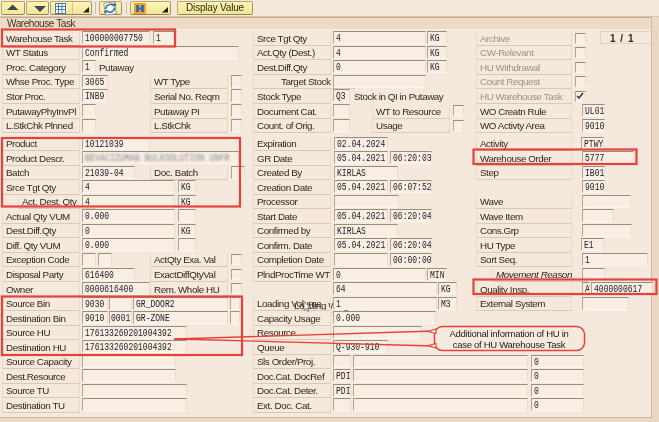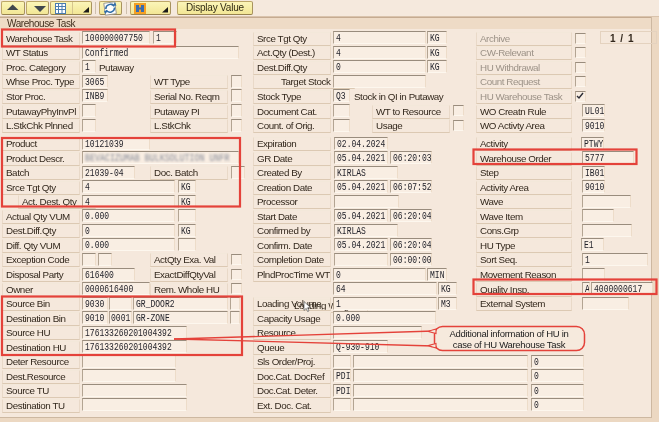--- a/index.html
+++ b/index.html
@@ -77,21 +77,21 @@
 <div class="lbb" style="left:2px;top:209.8px;width:73px;">Actual Qty VUM</div>
 <div class="lbb" style="left:2px;top:224.3px;width:73px;">Dest.Diff.Qty</div>
 <div class="lbb" style="left:2px;top:238.9px;width:73px;">Diff. Qty VUM</div>
 <div class="lbb" style="left:2px;top:253.4px;width:73px;">Exception Code</div>
 <div class="lbb" style="left:2px;top:268.0px;width:73px;">Disposal Party</div>
 <div class="lbb" style="left:2px;top:282.5px;width:73px;">Owner</div>
 <div class="lbb" style="left:2px;top:297.1px;width:73px;">Source Bin</div>
 <div class="lbb" style="left:2px;top:311.6px;width:73px;">Destination Bin</div>
 <div class="lbb" style="left:2px;top:326.1px;width:73px;">Source HU</div>
 <div class="lbb" style="left:2px;top:340.7px;width:73px;">Destination HU</div>
-<div class="lbb" style="left:2px;top:355.2px;width:73px;">Deter Resource</div>
+<div class="lbb" style="left:2px;top:355.2px;width:73px;">Source Capacity</div>
 <div class="lbb" style="left:2px;top:369.8px;width:73px;">Dest.Resource</div>
 <div class="lbb" style="left:2px;top:384.4px;width:73px;">Source TU</div>
 <div class="lbb" style="left:2px;top:398.9px;width:73px;">Destination TU</div>
 <div class="lbb" style="left:253px;top:31.5px;width:73px;">Srce Tgt Qty</div>
 <div class="lbb" style="left:253px;top:46.1px;width:73px;">Act.Qty (Dest.)</div>
 <div class="lbb" style="left:253px;top:60.7px;width:73px;">Dest.Diff.Qty</div>
 <div class="lbb" style="left:253px;top:75.3px;width:73px;padding-left:27px;">Target Stock ID</div>
 <div class="lbb" style="left:253px;top:89.9px;width:73px;">Stock Type</div>
 <div class="lbb" style="left:253px;top:104.5px;width:73px;">Document Cat.</div>
 <div class="lbb" style="left:253px;top:119.1px;width:73px;">Count. of Orig.</div>
@@ -117,27 +117,26 @@
 <div class="lbb" style="left:476px;top:31.5px;width:91px;color:#9c9287;">Archive</div>
 <div class="lbb" style="left:476px;top:46.1px;width:91px;color:#9c9287;">CW-Relevant</div>
 <div class="lbb" style="left:476px;top:60.7px;width:91px;color:#9c9287;">HU Withdrawal</div>
 <div class="lbb" style="left:476px;top:75.3px;width:91px;color:#9c9287;">Count Request</div>
 <div class="lbb" style="left:476px;top:89.9px;width:91px;color:#9c9287;">HU Warehouse Task</div>
 <div class="lbb" style="left:476px;top:104.5px;width:91px;">WO Creatn Rule</div>
 <div class="lbb" style="left:476px;top:119.1px;width:91px;">WO Activty Area</div>
 <div class="lbb" style="left:476px;top:137.0px;width:91px;">Activity</div>
 <div class="lbb" style="left:476px;top:151.6px;width:91px;">Warehouse Order</div>
 <div class="lbb" style="left:476px;top:166.1px;width:91px;">Step</div>
-<div class="lbb" style="left:476px;top:180.7px;width:91px;">Activity Area</div>
 <div class="lbb" style="left:476px;top:195.2px;width:91px;">Wave</div>
 <div class="lbb" style="left:476px;top:209.8px;width:91px;">Wave Item</div>
 <div class="lbb" style="left:476px;top:224.3px;width:91px;">Cons.Grp</div>
 <div class="lbb" style="left:476px;top:238.9px;width:91px;">HU Type</div>
 <div class="lbb" style="left:476px;top:253.4px;width:91px;">Sort Seq.</div>
-<div class="lbb" style="left:476px;top:268.0px;width:91px;">Movement Reason</div>
+<div class="lbb" style="left:492px;top:268.0px;width:91px;font-style:italic;">Movement Reason</div>
 <div class="lbb" style="left:476px;top:282.5px;width:91px;">Quality Insp.</div>
 <div class="lbb" style="left:476px;top:297.1px;width:91px;">External System</div>
 <div class="lbb" style="left:150px;top:75.3px;width:73px;">WT Type</div>
 <div class="lbb" style="left:150px;top:89.9px;width:73px;">Serial No. Reqm</div>
 <div class="lbb" style="left:150px;top:104.5px;width:73px;">Putaway PI</div>
 <div class="lbb" style="left:150px;top:119.1px;width:73px;">L.StkChk</div>
 <div class="lbb" style="left:150px;top:166.1px;width:73px;">Doc. Batch</div>
 <div class="lbb" style="left:150px;top:253.4px;width:73px;">ActQty Exa. Val</div>
 <div class="lbb" style="left:150px;top:268.0px;width:73px;">ExactDiffQtyVal</div>
 <div class="lbb" style="left:150px;top:282.5px;width:73px;">Rem. Whole HU</div>

